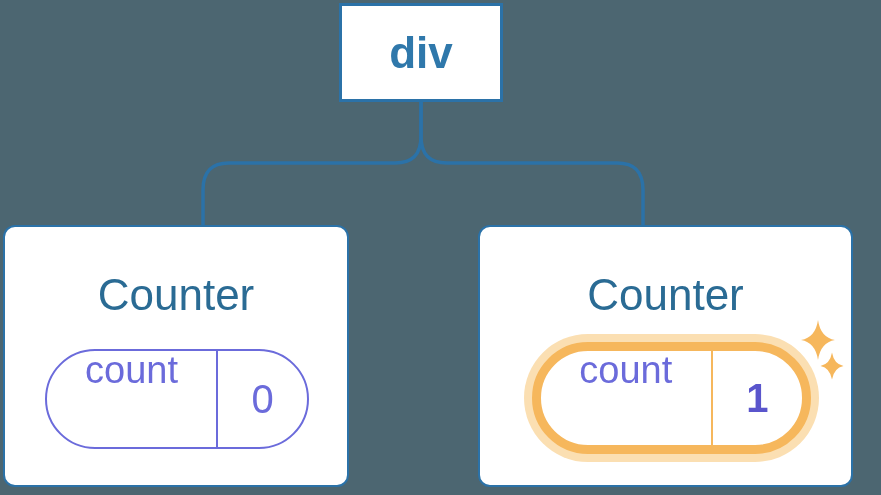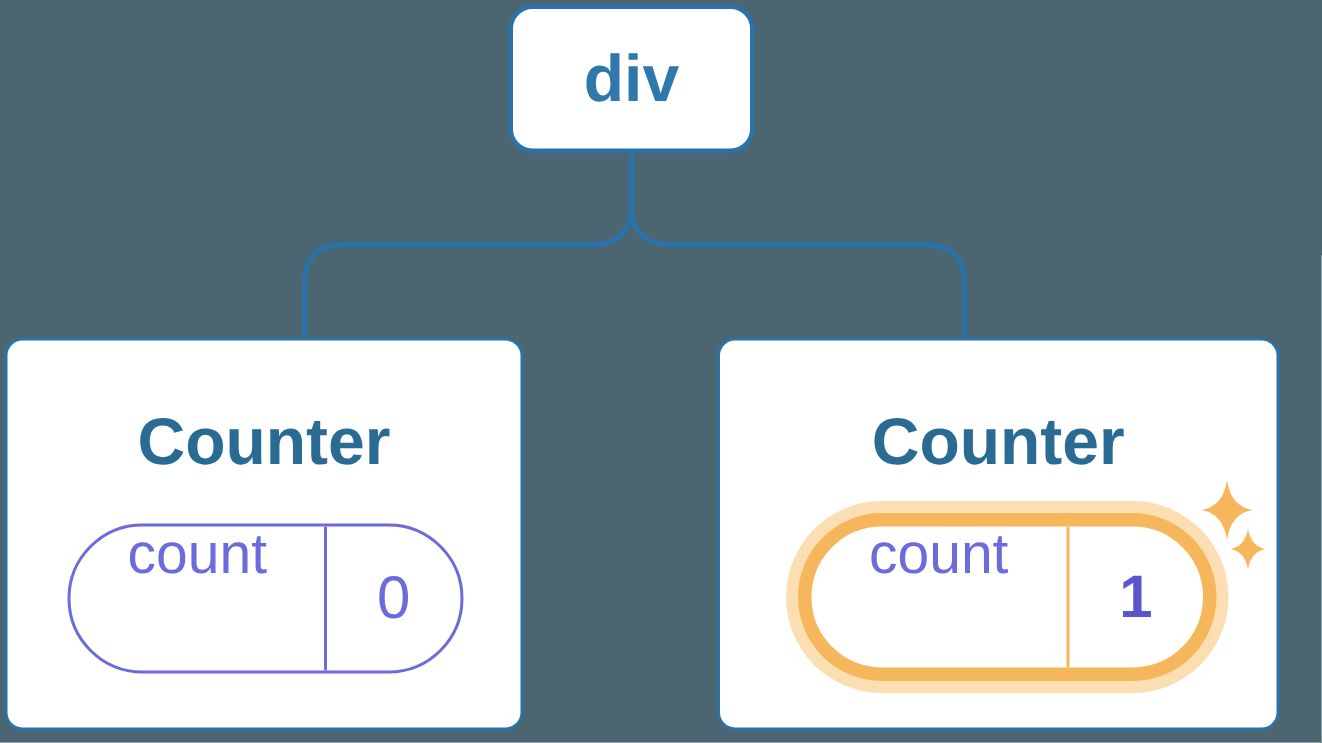--- a/index.html
+++ b/index.html
@@ -22,21 +22,21 @@
   }
   .root-node {
     position: absolute;
     left: 339px;
     top: 3px;
     width: 164px;
     height: 99px;
     box-sizing: border-box;
     background: #FFFFFF;
     border: 3px solid #2B72A8;
-    border-radius: 16px;
+    border-radius: 0;
     display: flex;
     align-items: center;
     justify-content: center;
     z-index: 2;
   }
   .root-label {
     color: #2F78AB;
     font-size: 44px;
     font-weight: 600;
     line-height: 1;
@@ -54,21 +54,21 @@
   .card-left  { left: 3px;   width: 346px; }
   .card-right { left: 478px; width: 375px; }
   .card-title {
     position: absolute;
     top: 46px;
     left: 0;
     width: 100%;
     text-align: center;
     color: #2A6B94;
     font-size: 44px;
-    font-weight: 700;
+    font-weight: 400;
     line-height: 1;
   }
   .pill {
     position: absolute;
     box-sizing: border-box;
     background: #FFFFFF;
     display: flex;
     align-items: stretch;
     border-radius: 999px;
     overflow: hidden;

